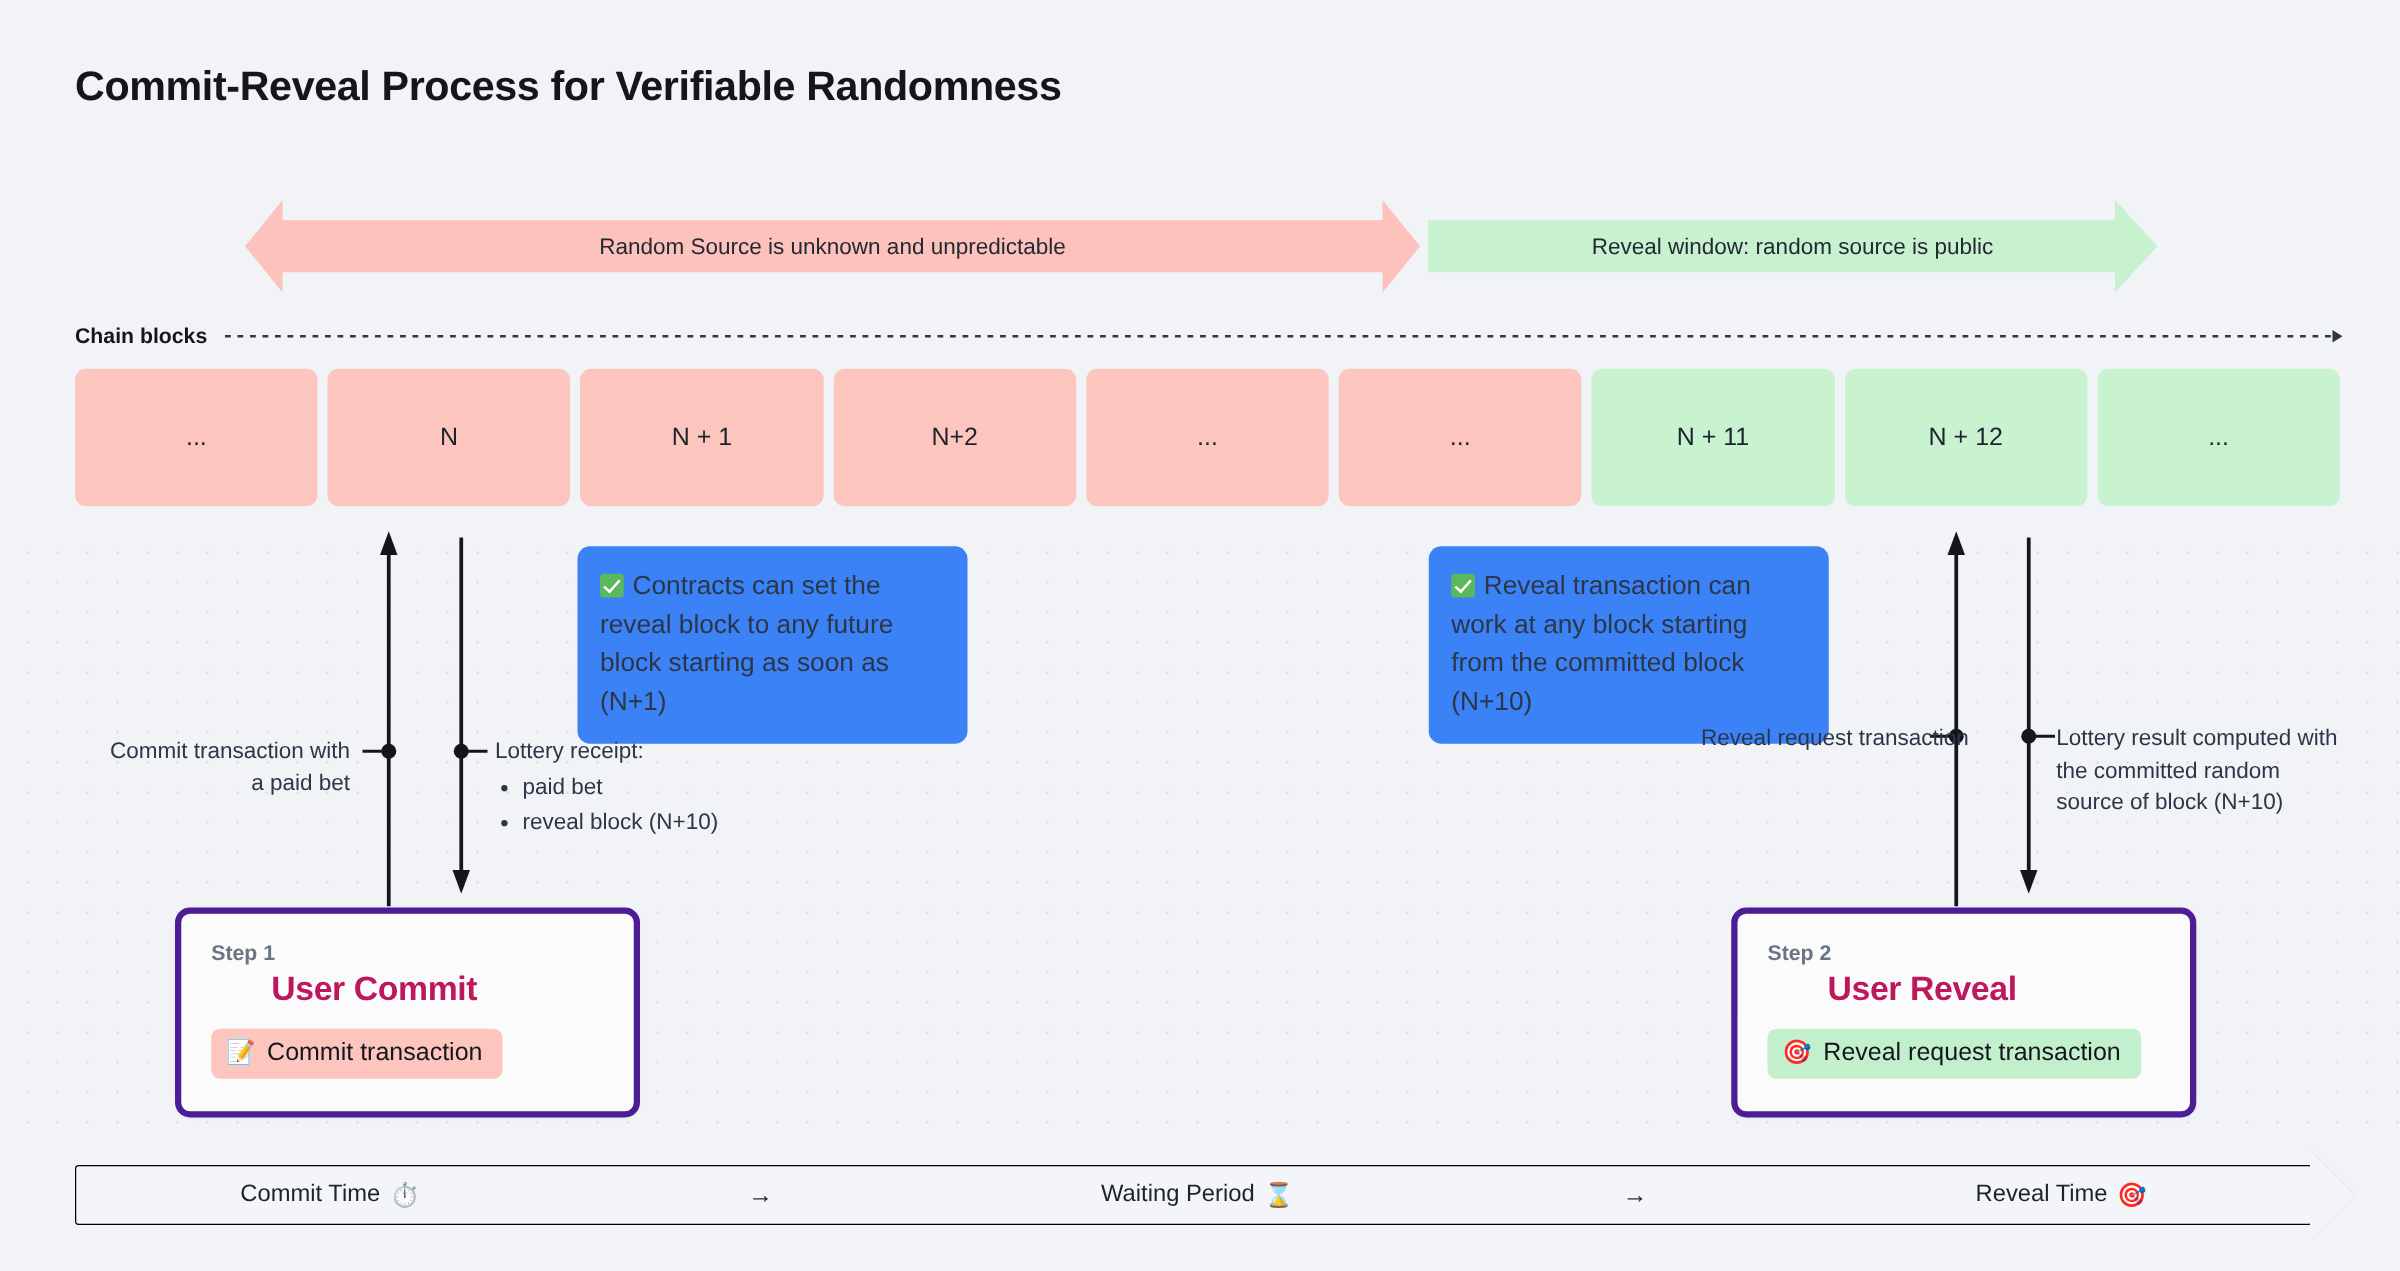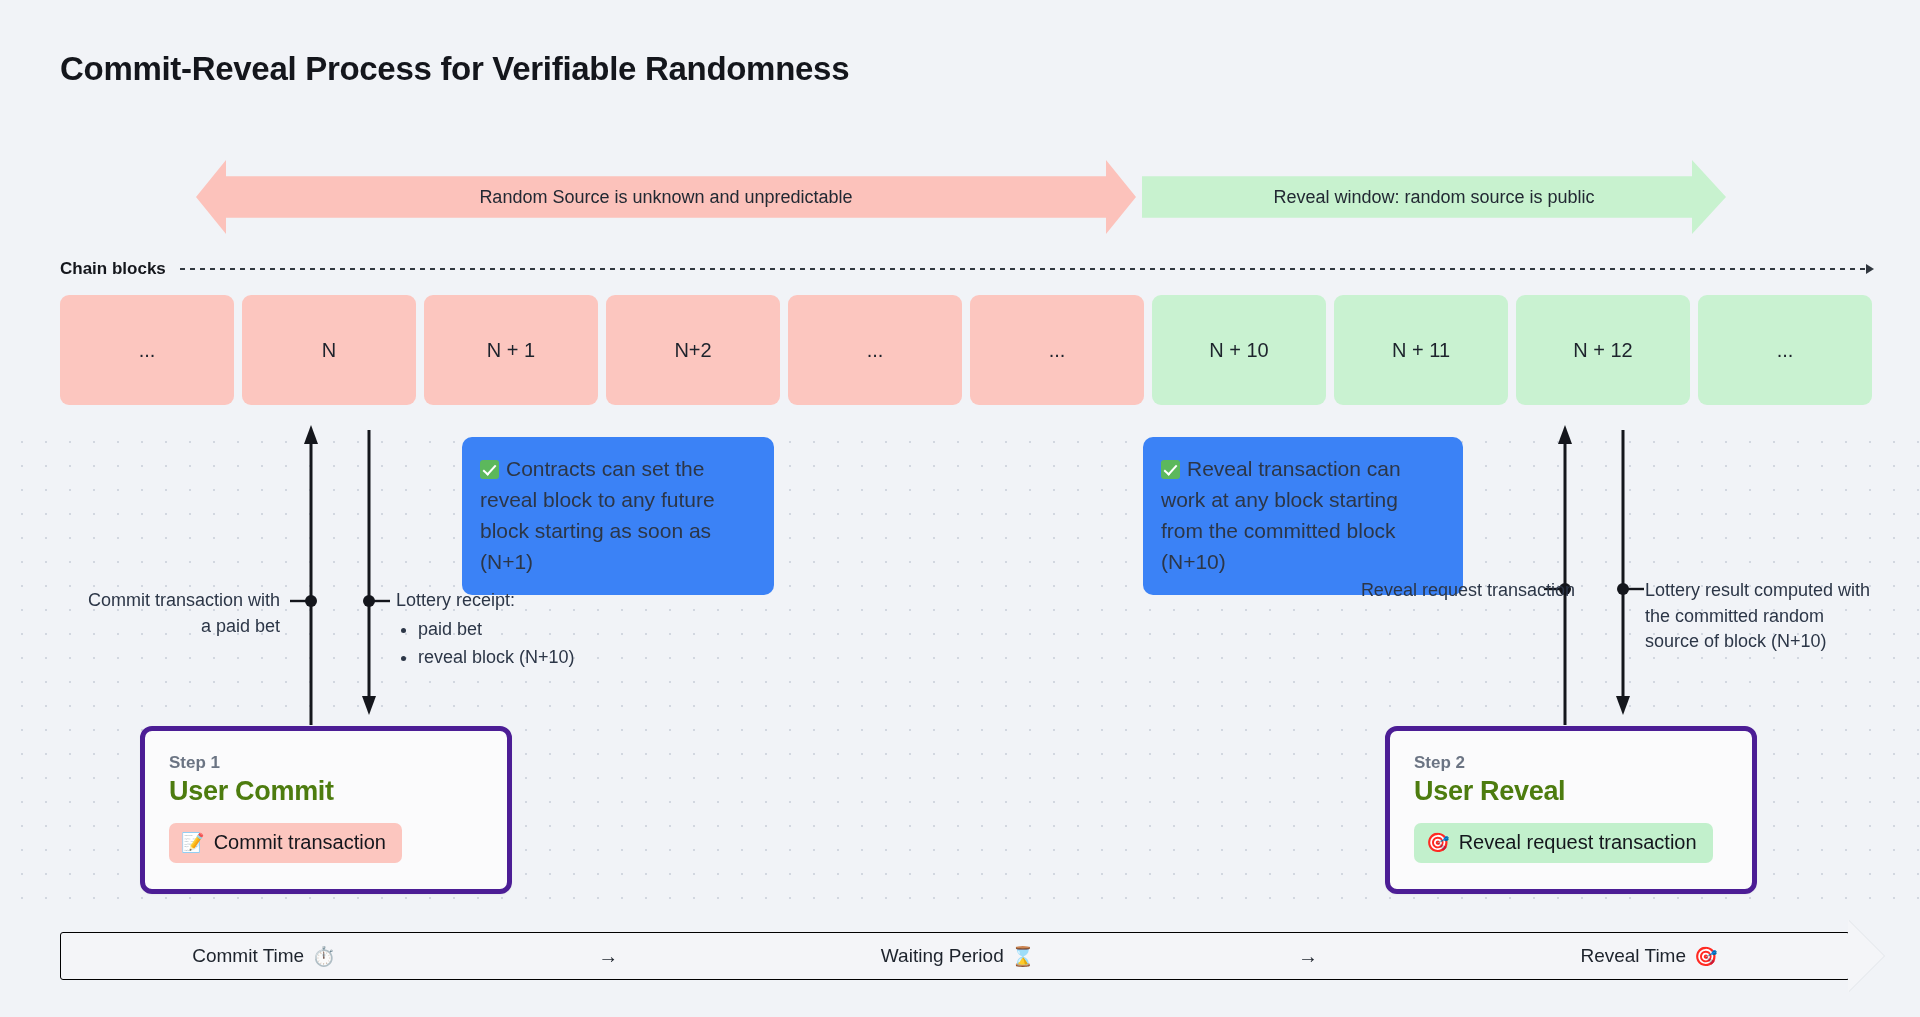--- a/index.html
+++ b/index.html
@@ -215,23 +215,24 @@
   .step-card.right { left: 1385px; }
   .step-kicker {
     font-size: 17px;
     font-weight: 700;
     color: #6b7483;
     margin-bottom: 3px;
   }
   .step-title {
     font-size: 27px;
     font-weight: 700;
-    color: #4d7c0f;
+    color: #be185d;
     letter-spacing: -0.3px;
     margin-bottom: 16px;
+    margin-left: 48px;
   }
   .step-pill {
     display: inline-flex;
     align-items: center;
     gap: 9px;
     border-radius: 7px;
     padding: 8px 16px 9px 12px;
     font-size: 20px;
     color: #14161c;
   }
@@ -302,23 +303,20 @@
       <span>N + 1</span>
     </div>
   <div class="block pink">
       <span>N+2</span>
     </div>
   <div class="block pink">
       <span>...</span>
     </div>
   <div class="block pink">
       <span>...</span>
-    </div>
-  <div class="block green">
-      <span>N + 10</span>
     </div>
   <div class="block green">
       <span>N + 11</span>
     </div>
   <div class="block green">
       <span>N + 12</span>
     </div>
   <div class="block green">
       <span>...</span>
     </div>

